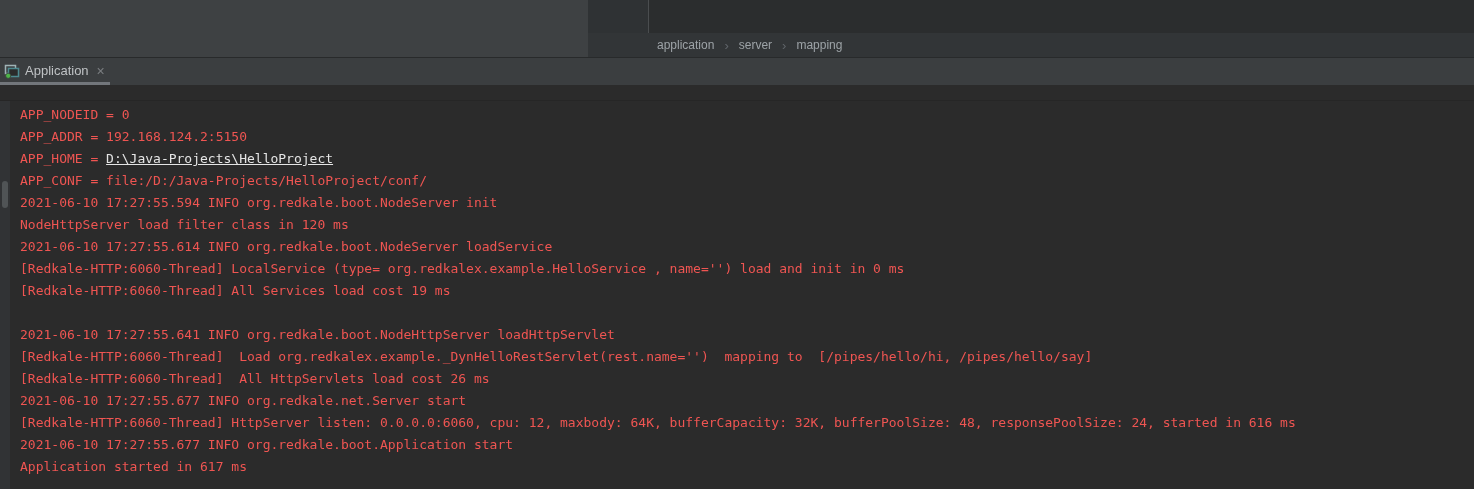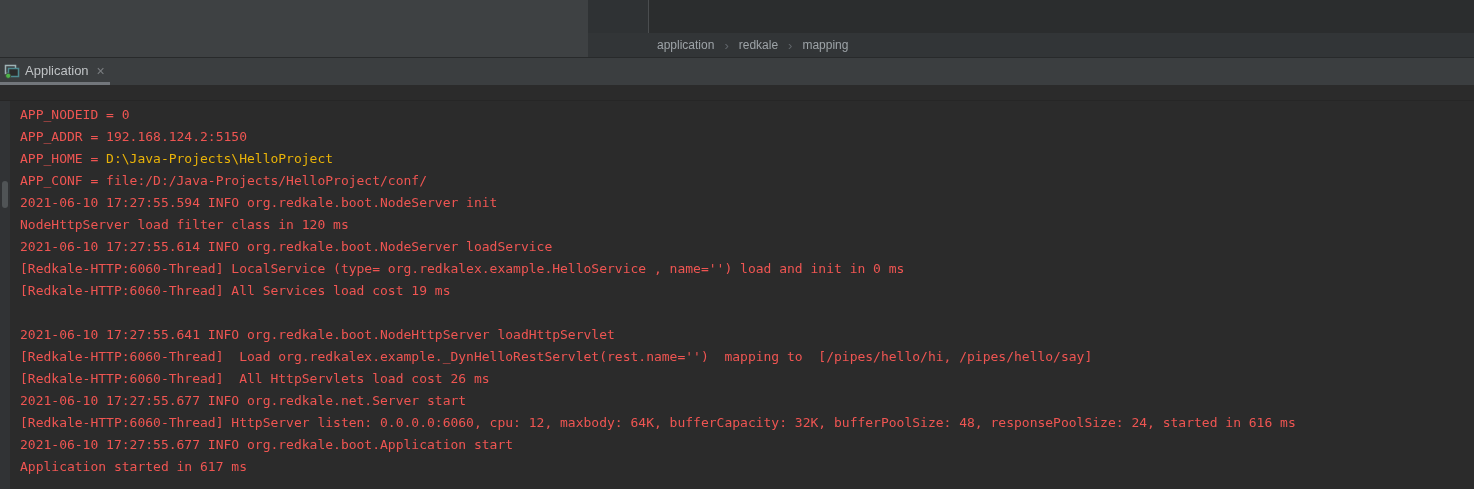--- a/index.html
+++ b/index.html
@@ -34,34 +34,34 @@
   .console-gutter { position:absolute; left:0; top:0; width:10px; height:100%; background:#313335; }
   .gutter-thumb { position:absolute; left:2px; top:80px; width:6px; height:27px; background:#505456; border-radius:3px; cursor:pointer; }
 
   .console-out {
     position:absolute; left:20px; top:3px; right:0; bottom:0;
     font-family:"DejaVu Sans Mono","Liberation Mono",monospace;
     font-size:13px; line-height:22px; white-space:pre; overflow:hidden;
   }
   .line { height:22px; }
   .stderr { color:#ef5552; }
-  .link { color:#eab308; cursor:pointer; }
+  .link { color:#e5e5e5; text-decoration:underline; cursor:pointer; }
 </style>
 </head>
 <body>
 
 <div class="top-left-pane"></div>
 <div class="top-mid-pane"></div>
 <div class="pane-divider"></div>
 <div class="top-right-pane"></div>
 
 <div class="breadcrumb-bar">
   <span class="crumb">application</span>
   <span class="crumb-sep">›</span>
-  <span class="crumb">redkale</span>
+  <span class="crumb">server</span>
   <span class="crumb-sep">›</span>
   <span class="crumb">mapping</span>
 </div>
 
 <div class="hsep"></div>
 
 <div class="tabbar">
   <div class="run-tab">
     <svg class="tab-icon" viewBox="0 0 16 16">
       <rect x="1.5" y="2.5" width="10" height="8" fill="none" stroke="#9fb3b6" stroke-width="1.5"></rect>

